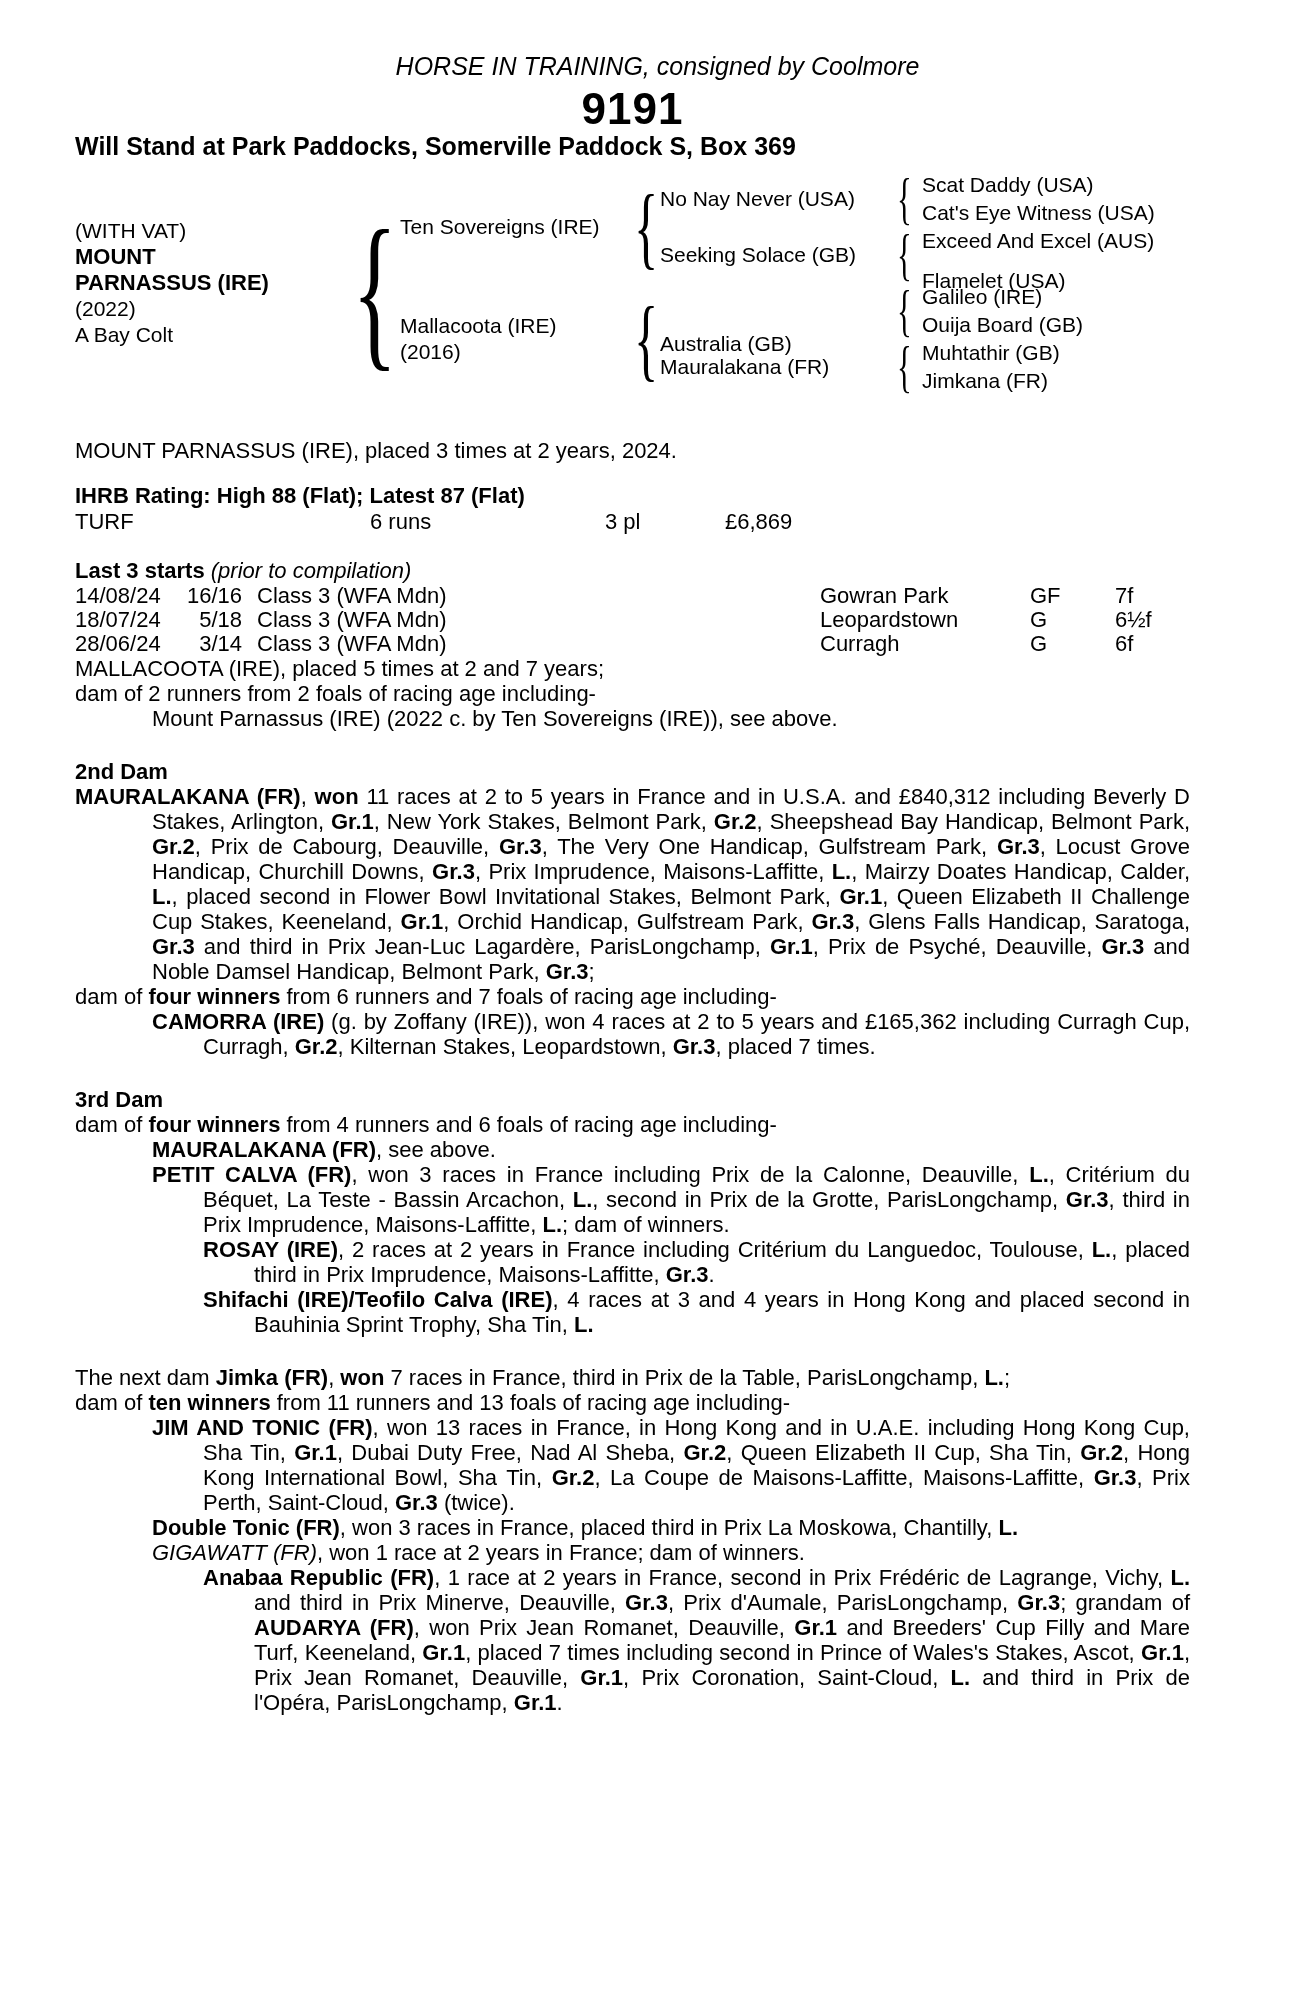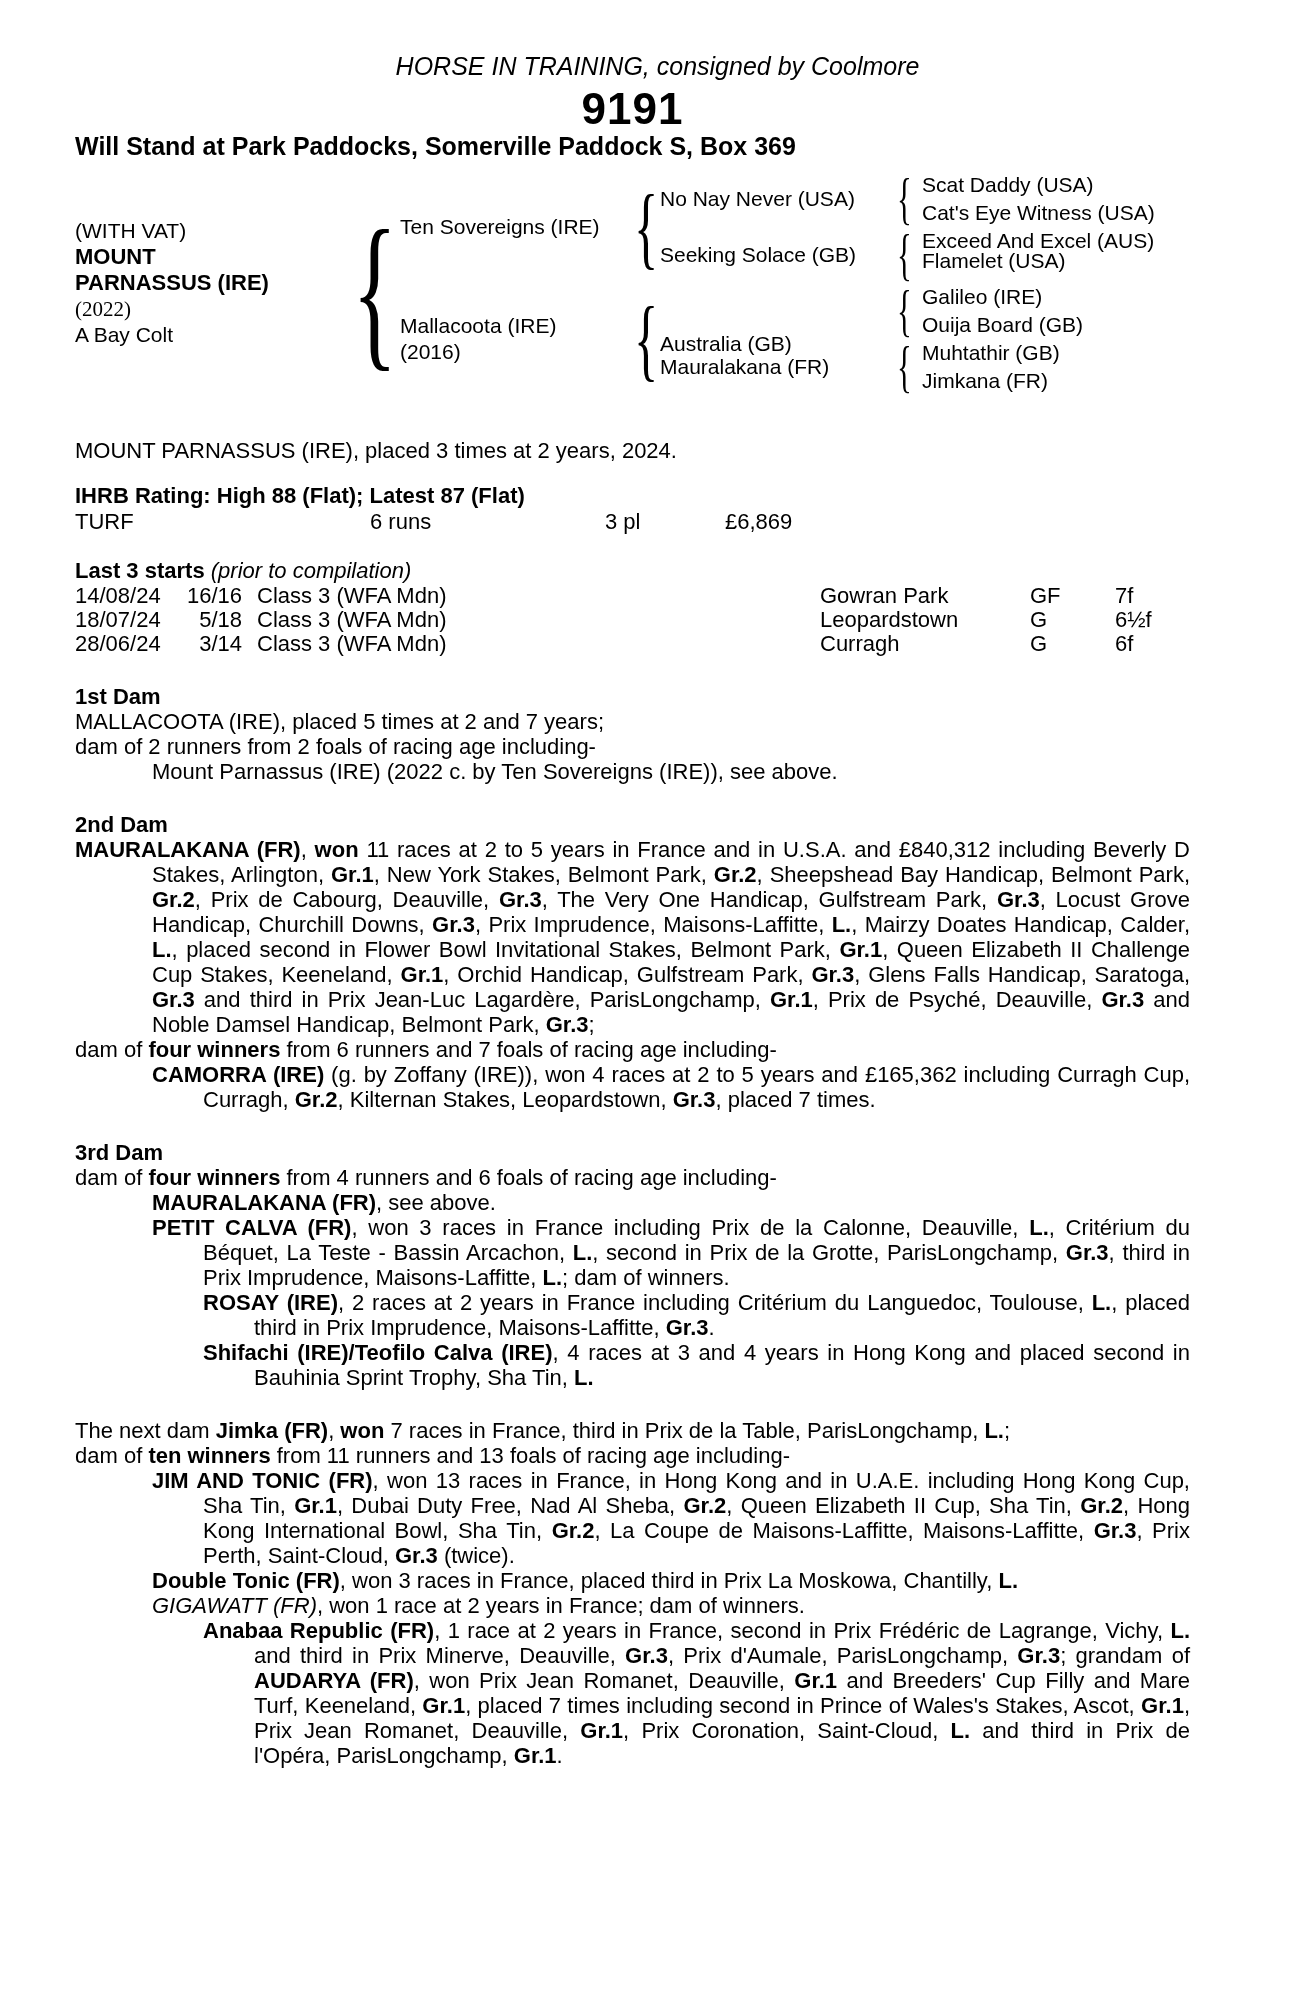--- a/index.html
+++ b/index.html
@@ -68,21 +68,21 @@
     <span>91</span>
   </div>
 
   <div class="stand">Will Stand at Park Paddocks, Somerville Paddock S, Box 369</div>
 
   <div class="ped">
 
     <span class="abs" style="left:75px;top:46px;">(WITH VAT)</span>
     <span class="abs bold" style="left:75px;top:72px;">MOUNT</span>
     <span class="abs bold" style="left:75px;top:98px;">PARNASSUS (IRE)</span>
-    <span class="abs" style="left:75px;top:124px;font-family:Liberation Serif, serif;">(2022)</span>
+    <span class="abs" style="left:75px;top:124px;">(2022)</span>
     <span class="abs" style="left:75px;top:150px;">A Bay Colt</span>
 
     <span class="brace br-main" style="left:352px;top:118px;"></span>
     <span class="brace br-mid" style="left:634px;top:55px;"></span>
     <span class="brace br-mid" style="left:634px;top:167px;"></span>
     <span class="brace br-sm" style="left:897px;top:27px;"></span>
     <span class="brace br-sm" style="left:897px;top:83px;"></span>
     <span class="brace br-sm" style="left:897px;top:139px;"></span>
     <span class="brace br-sm" style="left:897px;top:195px;"></span>
 
@@ -91,21 +91,21 @@
     <span class="abs" style="left:400px;top:167px;">(2016)</span>
 
     <span class="abs" style="left:660px;top:14px;">No Nay Never (USA)</span>
     <span class="abs" style="left:660px;top:70px;">Seeking Solace (GB)</span>
     <span class="abs" style="left:660px;top:126px;margin-top:33px;">Australia (GB)</span>
     <span class="abs" style="left:660px;top:182px;">Mauralakana (FR)</span>
 
     <span class="abs" style="left:922px;top:0px;">Scat Daddy (USA)</span>
     <span class="abs" style="left:922px;top:28px;">Cat's Eye Witness (USA)</span>
     <span class="abs" style="left:922px;top:56px;">Exceed And Excel (AUS)</span>
-    <span class="abs" style="left:922px;top:76px;">Flamelet (USA)</span>
+    <span class="abs" style="left:922px;top:96px;">Flamelet (USA)</span>
     <span class="abs" style="left:922px;top:112px;">Galileo (IRE)</span>
     <span class="abs" style="left:922px;top:140px;">Ouija Board (GB)</span>
     <span class="abs" style="left:922px;top:168px;">Muhtathir (GB)</span>
     <span class="abs" style="left:922px;top:196px;">Jimkana (FR)</span>
   </div>
 
   <div class="headline">MOUNT PARNASSUS (IRE), placed 3 times at 2 years, 2024.</div>
 
   <div class="rating">IHRB Rating: High 88 (Flat); Latest 87 (Flat)</div>
 
@@ -142,21 +142,20 @@
       <span class="c-date">28/06/24</span>
       <span class="c-pos">3/14</span>
       <span class="c-race">Class 3 (WFA Mdn)</span>
       <span class="c-course">Curragh</span>
       <span class="c-going">G</span>
       <span class="c-dist">6f</span>
     </div>
   </div>
 
   <div id="dam-sections">
-      <div class="blk h gap"><span>1st Dam</span></div>
       <div class="blk p0"><span>MALLACOOTA (IRE), placed 5 times at 2 and 7 years;</span></div>
       <div class="blk p0"><span>dam of 2 runners from 2 foals of racing age including-</span></div>
       <div class="blk p1"><span>Mount Parnassus (IRE) (2022 c. by Ten Sovereigns (IRE)), see above.</span></div>
       <div class="blk h gap"><span>2nd Dam</span></div>
       <div class="blk p0h"><b>MAURALAKANA (FR)</b><span>, </span><b>won</b><span> 11 races at 2 to 5 years in France and in U.S.A. and £840,312 including Beverly D Stakes, Arlington, </span><b>Gr.1</b><span>, New York Stakes, Belmont Park, </span><b>Gr.2</b><span>, Sheepshead Bay Handicap, Belmont Park, </span><b>Gr.2</b><span>, Prix de Cabourg, Deauville, </span><b>Gr.3</b><span>, The Very One Handicap, Gulfstream Park, </span><b>Gr.3</b><span>, Locust Grove Handicap, Churchill Downs, </span><b>Gr.3</b><span>, Prix Imprudence, Maisons-Laffitte, </span><b>L.</b><span>, Mairzy Doates Handicap, Calder, </span><b>L.</b><span>, placed second in Flower Bowl Invitational Stakes, Belmont Park, </span><b>Gr.1</b><span>, Queen Elizabeth II Challenge Cup Stakes, Keeneland, </span><b>Gr.1</b><span>, Orchid Handicap, Gulfstream Park, </span><b>Gr.3</b><span>, Glens Falls Handicap, Saratoga, </span><b>Gr.3</b><span> and third in Prix Jean-Luc Lagardère, ParisLongchamp, </span><b>Gr.1</b><span>, Prix de Psyché, Deauville, </span><b>Gr.3</b><span> and Noble Damsel Handicap, Belmont Park, </span><b>Gr.3</b><span>;</span></div>
       <div class="blk p0"><span>dam of </span><b>four winners</b><span> from 6 runners and 7 foals of racing age including-</span></div>
       <div class="blk p1"><b>CAMORRA (IRE)</b><span> (g. by Zoffany (IRE)), won 4 races at 2 to 5 years and £165,362 including Curragh Cup, Curragh, </span><b>Gr.2</b><span>, Kilternan Stakes, Leopardstown, </span><b>Gr.3</b><span>, placed 7 times.</span></div>
       <div class="blk h gap"><span>3rd Dam</span></div>
       <div class="blk p0"><span>dam of </span><b>four winners</b><span> from 4 runners and 6 foals of racing age including-</span></div>
       <div class="blk p1"><b>MAURALAKANA (FR)</b><span>, see above.</span></div>

